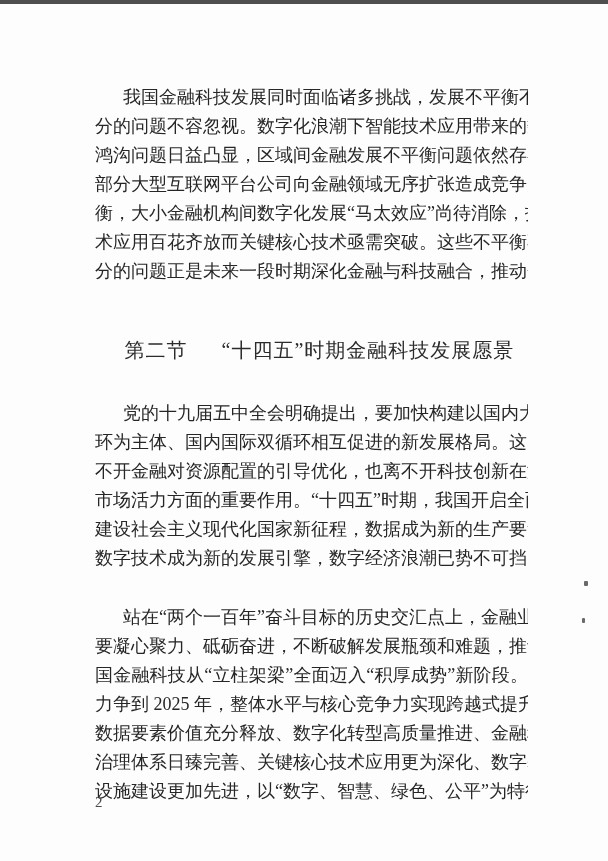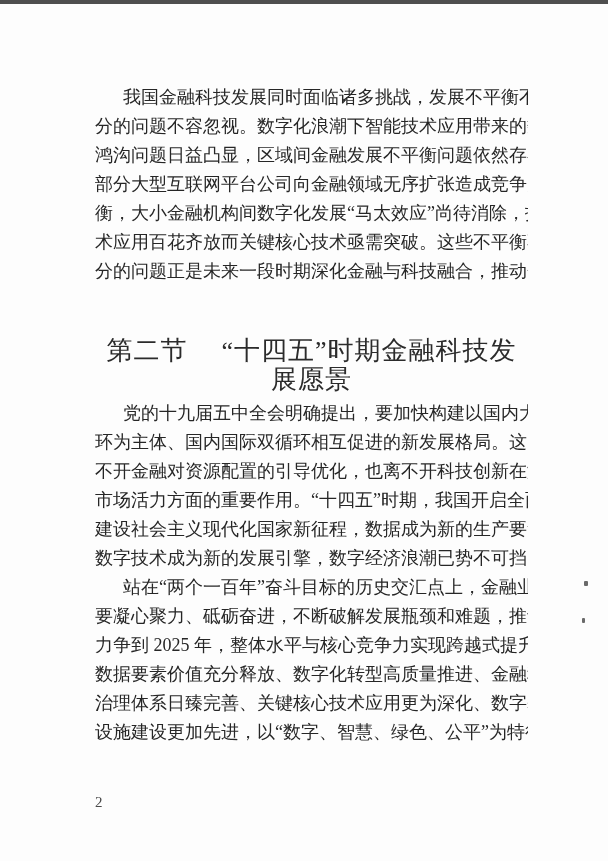--- a/index.html
+++ b/index.html
@@ -45,25 +45,25 @@
   }
   .line.indent {
     padding-left: 28px;
     width: 405px;
   }
   .line.para-end {
     text-align-last: left;
   }
   .section-heading {
     position: absolute;
-    left: 0;
+    left: 8px;
     width: 433px;
     height: 29px;
     line-height: 29px;
-    font-size: 26px;
+    font-size: 20px;
     text-align: center;
     letter-spacing: 1px;
     color: #2b2b2b;
   }
   .section-heading .gap {
     display: inline-block;
     width: 34px;
   }
   .page-number {
     position: absolute;
@@ -106,23 +106,24 @@
 
     <div class="para" style="top:399px">
       <div class="line indent">党的十九届五中全会明确提出，要加快构建以国内大循</div>
       <div class="line">环为主体、国内国际双循环相互促进的新发展格局。这既离</div>
       <div class="line">不开金融对资源配置的引导优化，也离不开科技创新在激发</div>
       <div class="line">市场活力方面的重要作用。“十四五”时期，我国开启全面</div>
       <div class="line">建设社会主义现代化国家新征程，数据成为新的生产要素，</div>
       <div class="line para-end">数字技术成为新的发展引擎，数字经济浪潮已势不可挡。</div>
     </div>
 
-    <div class="para" style="top:573px">
+    <div class="para" style="top:603px">
       <div class="line indent">站在“两个一百年”奋斗目标的历史交汇点上，金融业</div>
       <div class="line">要凝心聚力、砥砺奋进，不断破解发展瓶颈和难题，推动我</div>
+      <div class="line">国金融科技从“立柱架梁”全面迈入“积厚成势”新阶段。</div>
       <div class="line">力争到 2025 年，整体水平与核心竞争力实现跨越式提升，</div>
       <div class="line">数据要素价值充分释放、数字化转型高质量推进、金融科技</div>
       <div class="line">治理体系日臻完善、关键核心技术应用更为深化、数字基础</div>
       <div class="line">设施建设更加先进，以“数字、智慧、绿色、公平”为特征</div>
     </div>
 
   </div>
 
   <div class="page-number">2</div>
 

